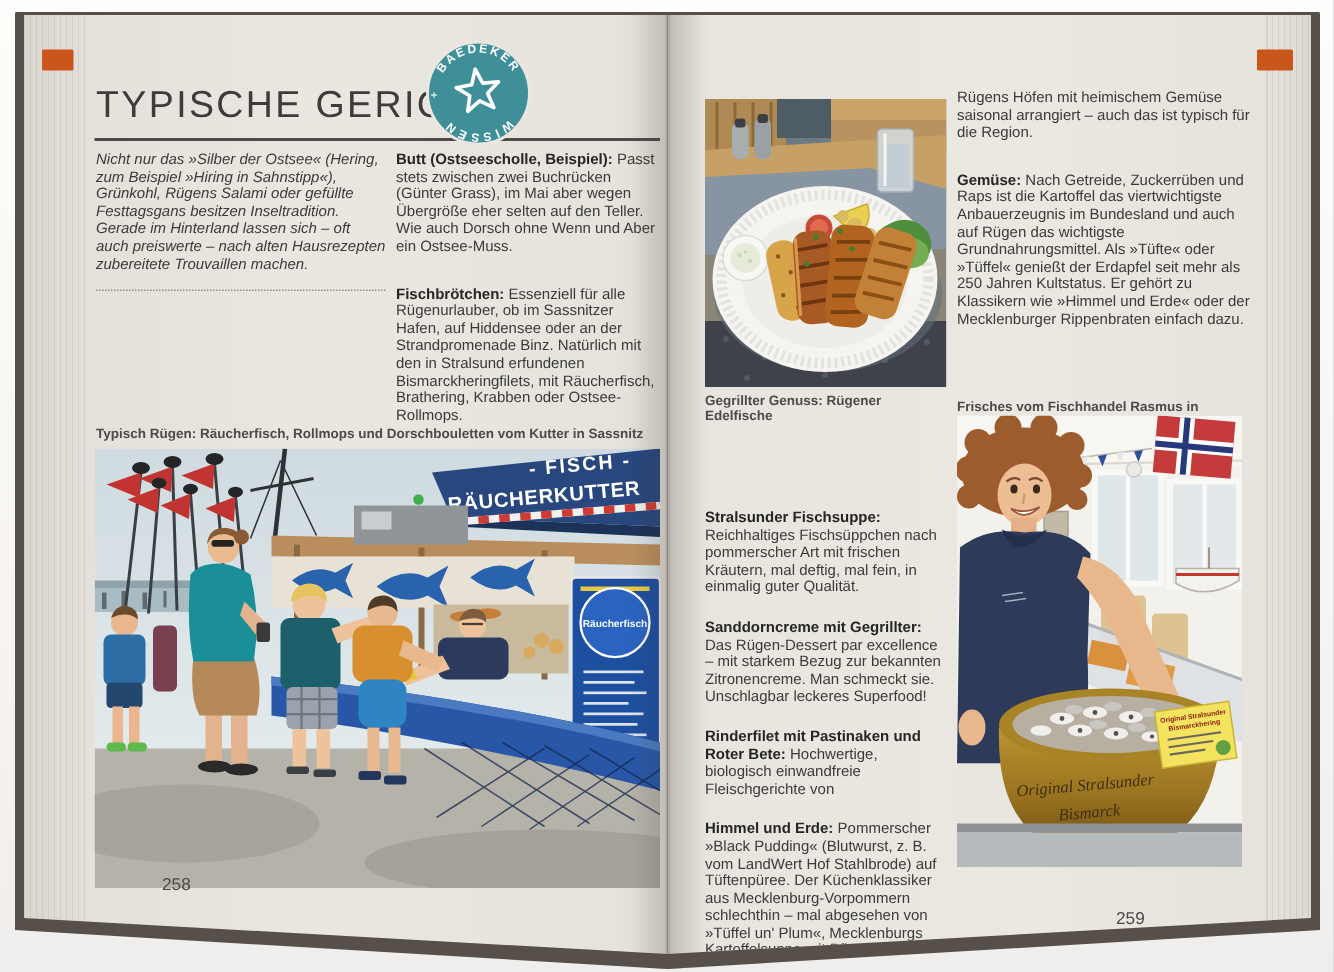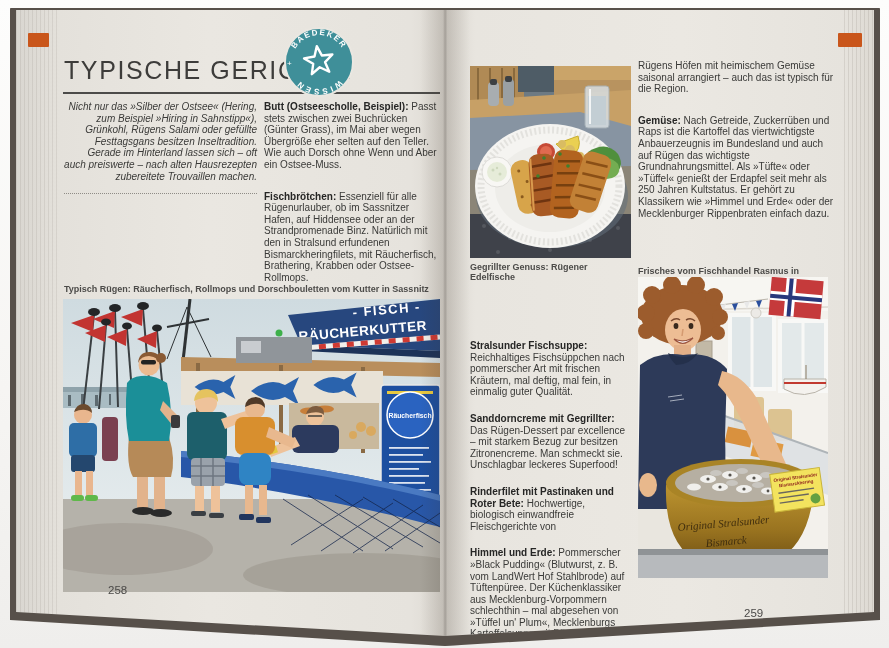--- a/index.html
+++ b/index.html
@@ -27,21 +27,21 @@
   .tab.left{left:28px;top:33px;width:21px;}
   .tab.right{left:838px;top:33px;width:24px;}
   
   .title{left:64px;top:56px;font-size:25px;letter-spacing:1.6px;color:#3d3c3a;}
   .title-rule{left:63px;top:92px;width:377px;height:2px;background:#4c4b49;}
   .col{color:#3a3a38;font-size:10px;line-height:1.16;}
   .col p{margin:0 0 11px 0;}
   .col b{color:#262625;}
   .intro{font-style:italic;}
   .dotted{border-top:1px dotted #8f8c86;margin:2px 0 9px 0;height:0;}
-  .colL1{left:64px;top:101px;width:193px;text-align:right;}
+  .colL1{left:64px;top:101px;width:193px;}
   .colL2{left:264px;top:101px;width:177px;}
   .colR1{left:470px;top:292px;width:162px;font-size:10px;margin-top:48px;}
   .colR1 p{margin:0 0 15px 0;}
   .colR2{left:638px;top:60px;width:198px;}
   .colR2 p{margin:0 0 20px 0;}
   .caption{font-size:9px;font-weight:bold;color:#4c4b49;line-height:1.15;}
   .capL{left:64px;top:284px;width:377px;}
   .capFish{left:470px;top:262px;width:162px;}
   .capRasmus{left:638px;top:266px;width:198px;}
   .pagenum{font-size:11.5px;color:#4a4947;}
@@ -414,21 +414,21 @@
               <circle cx="98" cy="100" r="1.8"></circle>
               <circle cx="68" cy="110" r="1.8"></circle>
             </g>
         </g>
       </svg>
     </div>
     <div class="abs caption capFish">Gegrillter Genuss: Rügener Edelfische</div>
 
     <div class="abs col colR1">
       <p class="entry"><b>Stralsunder Fischsuppe:</b> <span>Reichhaltiges Fischsüppchen nach pommerscher Art mit frischen Kräutern, mal deftig, mal fein, in einmalig guter Qualität.</span></p>
-      <p class="entry"><b>Sanddorncreme mit Gegrillter:</b> <span>Das Rügen-Dessert par excellence – mit starkem Bezug zur besitzen Zitronencreme. Man schmeckt sie. Unschlagbar leckeres Superfood!</span></p>
+      <p class="entry"><b>Sanddorncreme mit Gegrillter:</b> <span>Das Rügen-Dessert par excellence – mit starkem Bezug zur bekannten Zitronencreme. Man schmeckt sie. Unschlagbar leckeres Superfood!</span></p>
       <p class="entry"><b>Rinderfilet mit Pastinaken und Roter Bete:</b> <span>Hochwertige, biologisch einwandfreie Fleischgerichte von</span></p>
       <p class="entry"><b>Himmel und Erde:</b> <span>Pommerscher »Black Pudding« (Blutwurst, z. B. vom LandWert Hof Stahlbrode) auf Tüftenpüree. Der Küchenklassiker aus Mecklenburg-Vorpommern schlechthin – mal abgesehen von »Tüffel un' Plum«, Mecklenburgs Kartoffelsuppe mit Pflaumen.</span></p>
     </div>
 
     <div class="abs col colR2">
       <p>Rügens Höfen mit heimischem Gemüse saisonal arrangiert – auch das ist typisch für die Region.</p>
       <p class="entry"><b>Gemüse:</b> <span>Nach Getreide, Zuckerrüben und Raps ist die Kartoffel das viertwichtigste Anbauerzeugnis im Bundesland und auch auf Rügen das wichtigste Grundnahrungsmittel. Als »Tüfte« oder »Tüffel« genießt der Erdapfel seit mehr als 250 Jahren Kultstatus. Er gehört zu Klassikern wie »Himmel und Erde« oder der Mecklenburger Rippenbraten einfach dazu.</span></p>
     </div>
 
     <div class="abs caption capRasmus">Frisches vom Fischhandel Rasmus in Stralsund</div>

